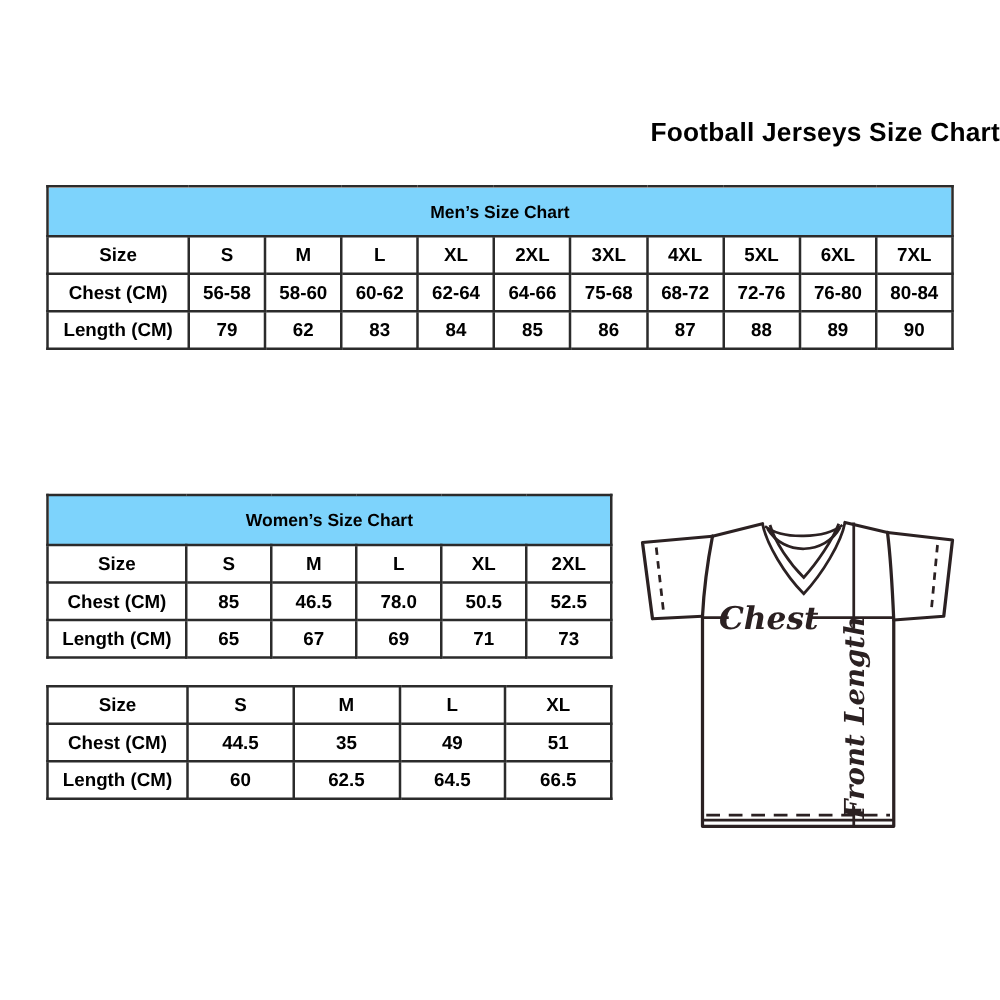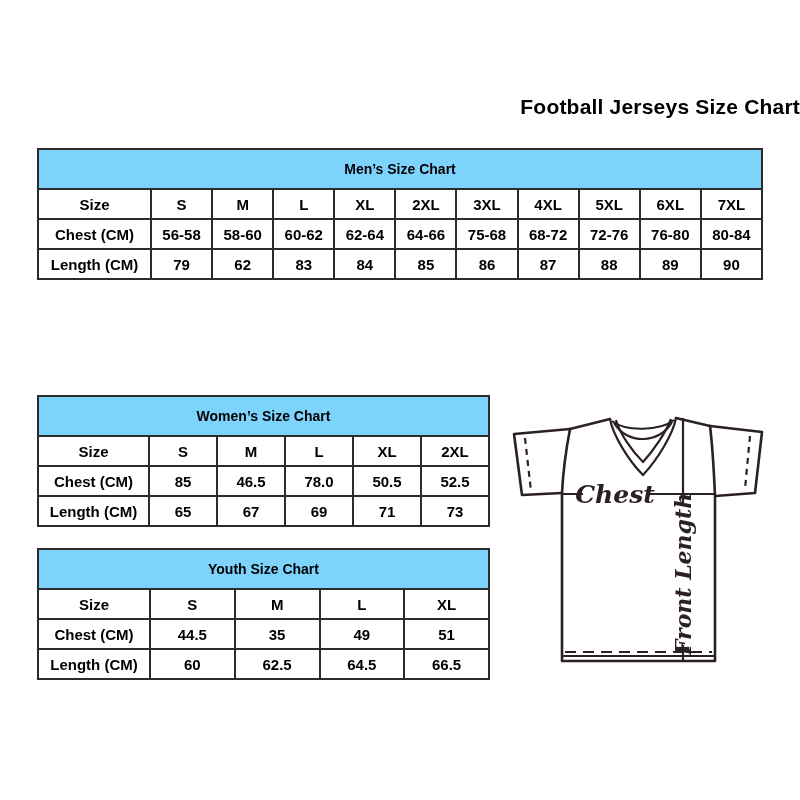--- a/index.html
+++ b/index.html
@@ -139,23 +139,20 @@
 
 <table class="size-table" id="youth-table">
   <colgroup>
     <col style="width:112px">
       <col>
       <col>
       <col>
       <col>
   </colgroup>
   <tbody>
-      <tr class="hdr">
-    <td colspan="5">Youth Size Chart</td>
-  </tr>
   <tr>
     <td>Size</td>
     <td>S</td>
     <td>M</td>
     <td>L</td>
     <td>XL</td>
   </tr>
   <tr>
     <td>Chest (CM)</td>
     <td>44.5</td>

